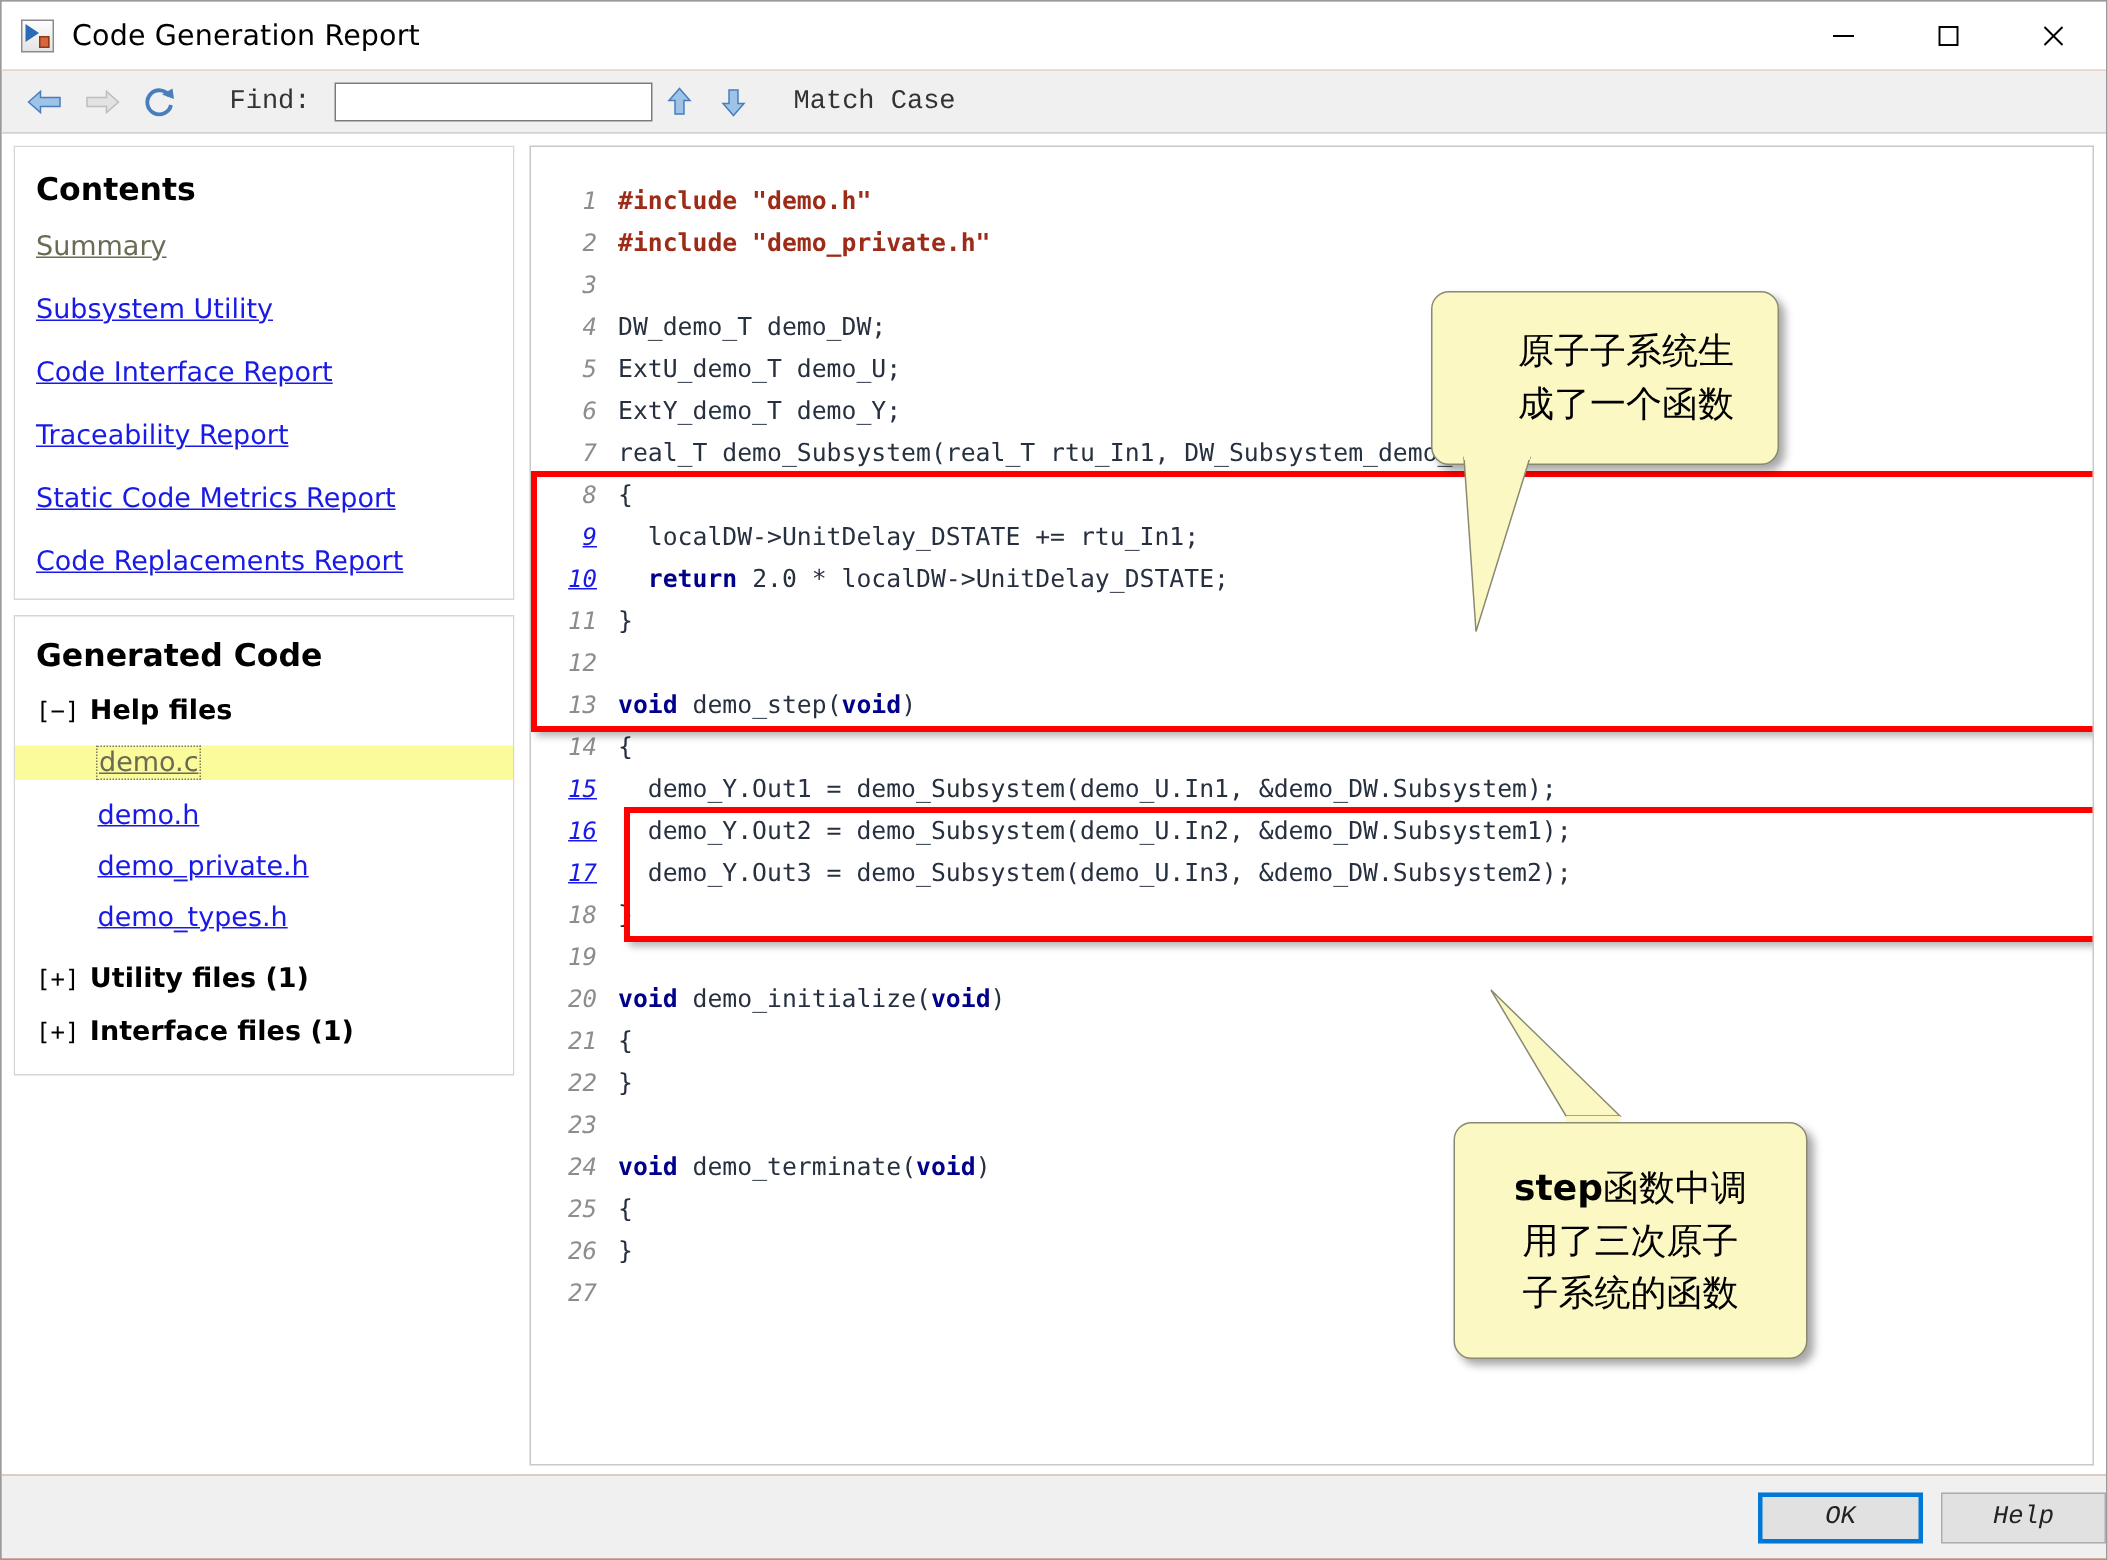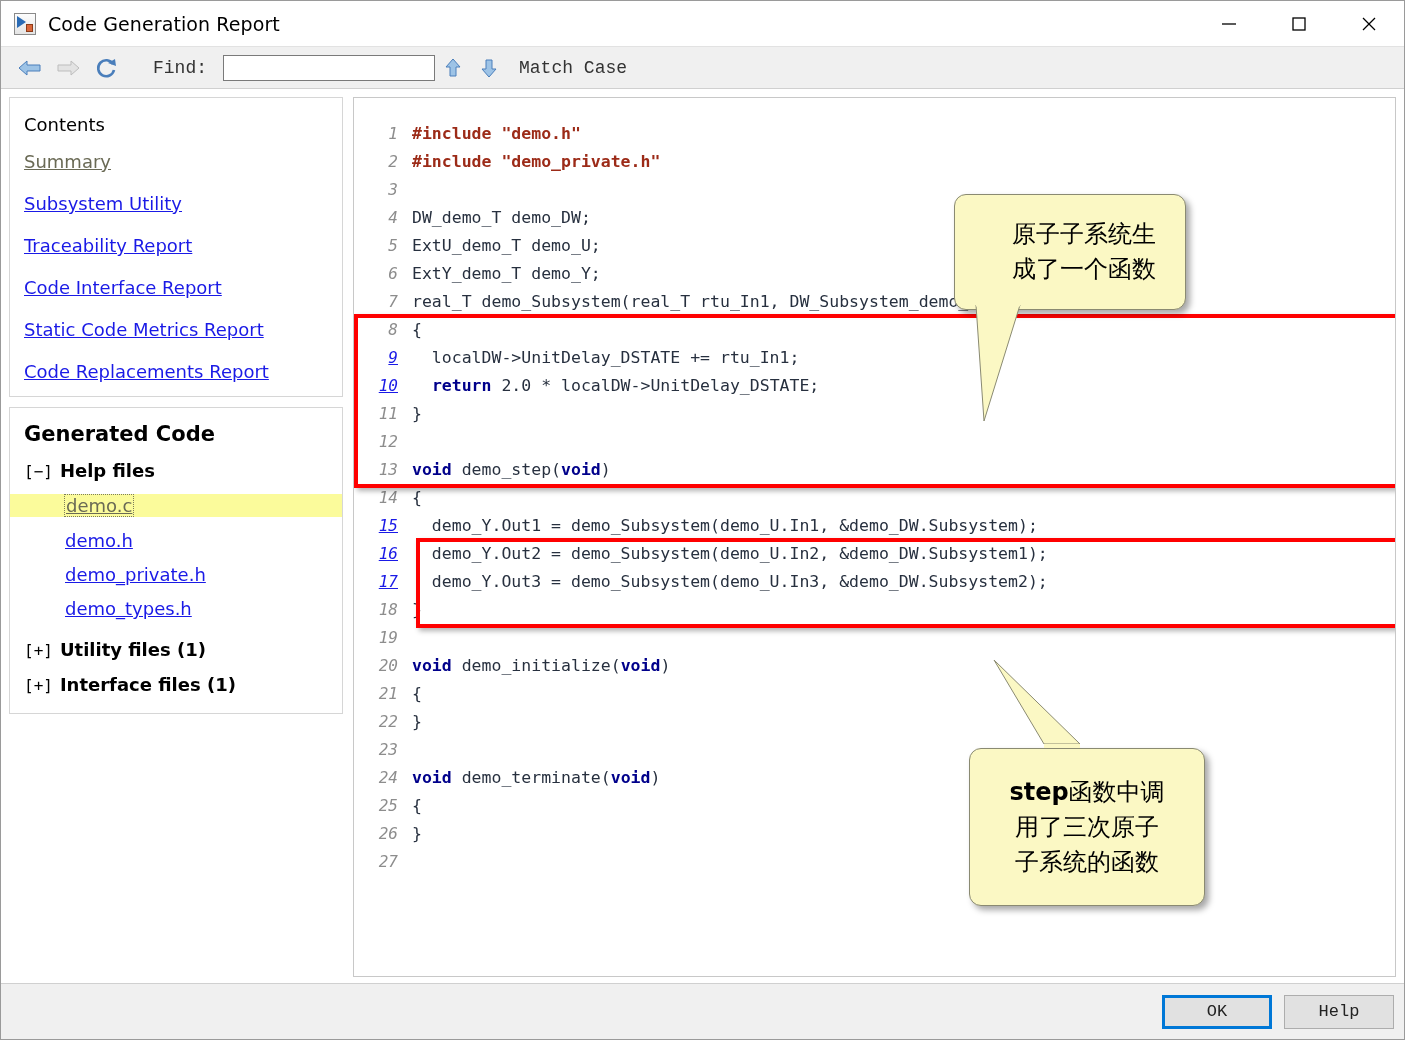--- a/index.html
+++ b/index.html
@@ -79,21 +79,21 @@
     background: #fff;
     font-family: "Liberation Sans", sans-serif;
     font-size: 13px;
     padding: 0 4px;
     outline: none;
   }
   .ud-arrow { width: 36px; height: 38px; display:flex; align-items:center; justify-content:center; }
   .match-case {
     font-family: "Liberation Mono", monospace;
     font-size: 18px; color: #333;
-    margin-left: 12px;
+    margin-left: 22px;
   }
 
   
   .body-area {
     flex: 1;
     display: flex;
     background: #ffffff;
     padding: 8px 8px 0 8px;
     gap: 10px;
     overflow: hidden;
@@ -107,21 +107,21 @@
     overflow: hidden;
   }
   .panel {
     border: 1px solid #d6d6d6;
     background: #fff;
     padding: 10px 14px 12px 14px;
   }
   .panel-sep { height: 10px; }
   .panel h2 {
     margin: 6px 0 16px 0;
-    font-size: 18px; font-weight: normal; color: #000;
+    font-size: 21px; font-weight: bold; color: #000;
     font-family: "DejaVu Sans", sans-serif;
   }
   .toc-link {
     display: block;
     font-size: 18px;
     color: #1a1ae6;
     text-decoration: underline;
     margin-bottom: 21px;
     font-family: "DejaVu Sans", sans-serif;
     white-space: nowrap;
@@ -230,21 +230,21 @@
   }
   .callout .ctxt { font-size: 24px; line-height: 35px; }
   .callout b { font-weight: bold; }
 
   
   .footer {
     height: 56px; min-height: 56px;
     background: #f0f0f0;
     border-top: 1px solid #d0d0d0;
     display: flex; align-items: center; justify-content: flex-end;
-    padding-right: 10px; gap: 12px;
+    gap: 12px; font-style: italic;
   }
   .btn {
     width: 110px; height: 34px;
     background: #e1e1e1;
     border: 1px solid #adadad;
     font-family: "Liberation Mono", monospace;
     font-size: 17px; color: #222;
     display: flex; align-items: center; justify-content: center;
   }
   .btn.default { border: 3px solid #0078d7; background: #e1e1e1; }
@@ -312,22 +312,22 @@
     <div class="match-case">Match Case</div>
   </div>
 
   <div class="body-area">
 
     <div class="sidebar">
       <div class="panel">
         <h2>Contents</h2>
         <a class="toc-link visited" href="#">Summary</a>
         <a class="toc-link" href="#">Subsystem Utility</a>
+        <a class="toc-link" href="#">Code Interface Report</a>
         <a class="toc-link" href="#">Traceability Report</a>
-        <a class="toc-link" href="#">Code Interface Report</a>
         <a class="toc-link" href="#">Static Code Metrics Report</a>
         <a class="toc-link" href="#">Code Replacements Report</a>
       </div>
 
       <div class="panel-sep"></div>
 
       <div class="panel">
         <div class="gc-head">Generated Code</div>
 
         <div class="tree-group">

